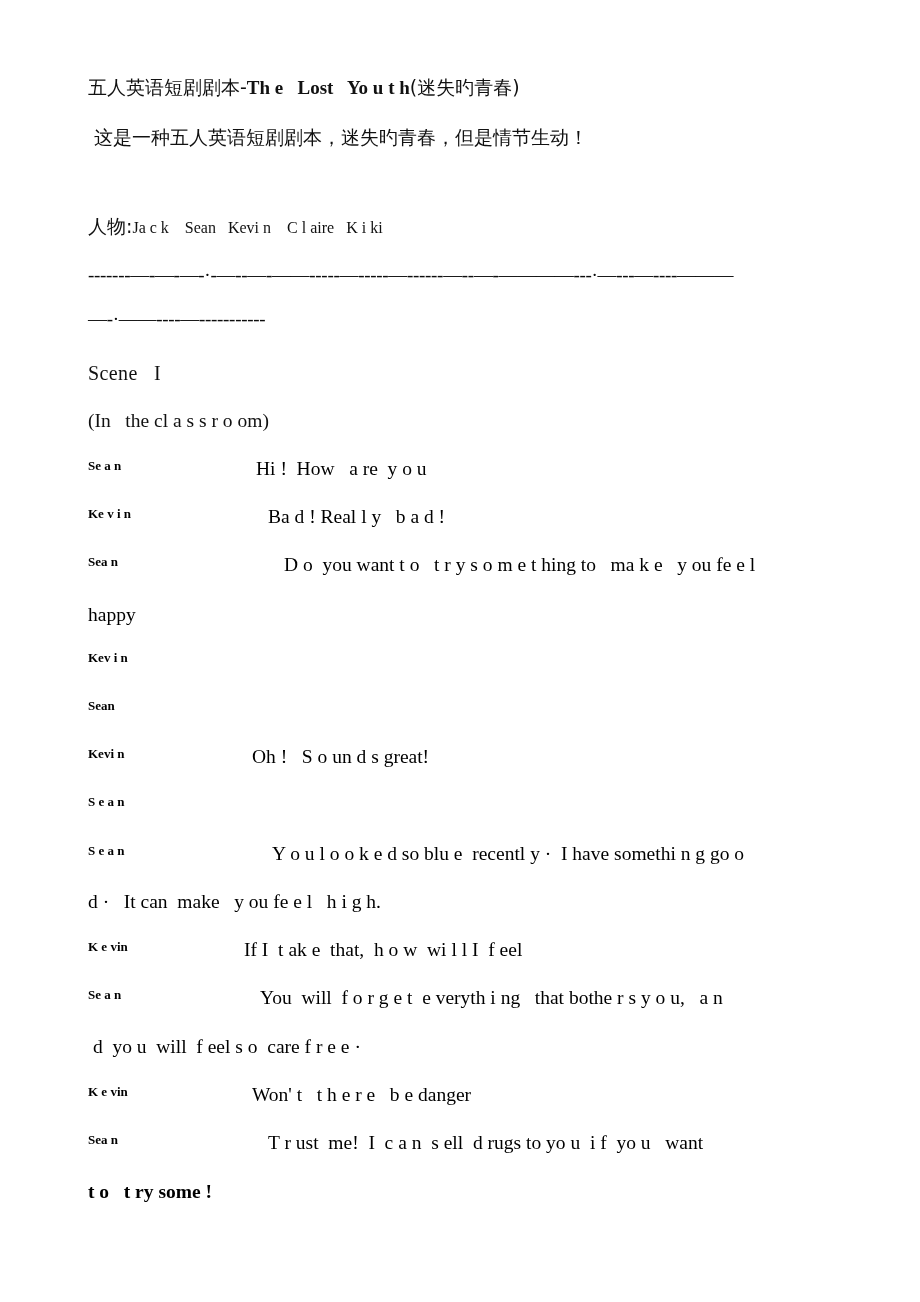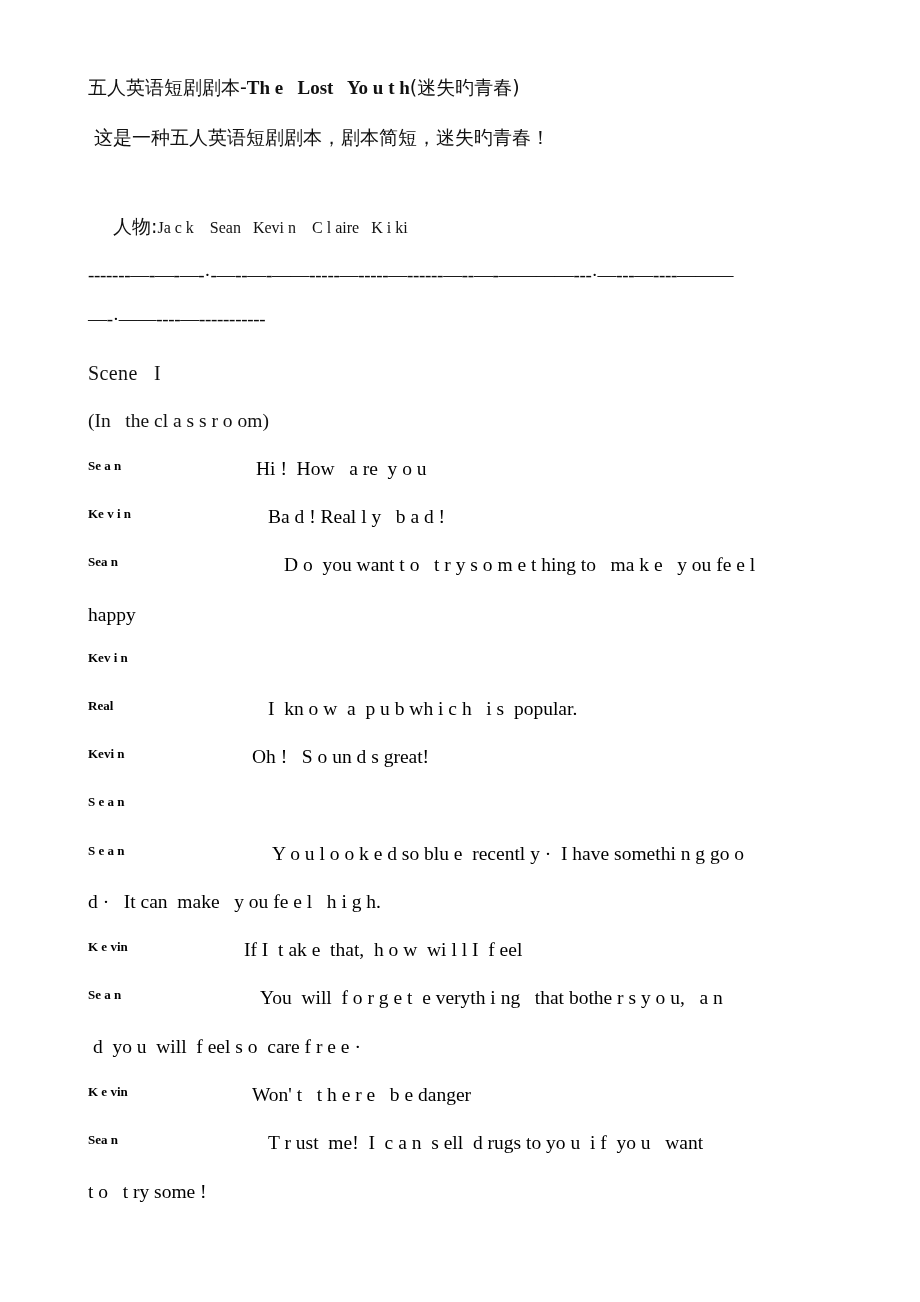--- a/index.html
+++ b/index.html
@@ -58,21 +58,20 @@
   }
 
   .intro-line {
     font-family: "DejaVu Sans", "Liberation Sans", sans-serif;
     font-size: 19px;
   }
 
   .cast-line .cjk {
     font-family: "DejaVu Sans", "Liberation Sans", sans-serif;
     font-size: 19px;
-    margin-left: 25px;
   }
   .cast-line .lat {
     font-family: "Liberation Serif", serif;
     font-size: 16px;
   }
 
   
   .rule {
     font-family: "Liberation Serif", serif;
     font-size: 19px;
@@ -122,21 +121,21 @@
   }
 </style>
 </head>
 <body>
 
 <div class="page">
   <div class="body-col">
 
     <div class="ln title-line" style="top:76px;"><span class="cjk">五人英语短剧剧本-</span><span class="lat">Th e   Lost   Yo u t h</span><span class="cjk">(迷失旳青春)</span></div>
 
-    <div class="ln intro-line" style="top:126px;"> 这是一种五人英语短剧剧本，剧本简短，迷失旳青春！</div>
+    <div class="ln intro-line" style="top:126px;"> 这是一种五人英语短剧剧本，迷失旳青春，但是情节生动！</div>
 
     <div class="ln cast-line" style="top:215px;"><span class="cjk">人物:</span><span class="lat">Ja c k    Sean   Kevi n    C l aire   K i ki</span></div>
 
     <div class="ln rule" style="top:264px;">-------—-—-—-·-—--—-——-----—-----—------—--—-————---·—---—----———</div>
     <div class="ln rule" style="top:308px;">—-·——----—-----------</div>
 
     <div class="ln scene-line" style="top:362px;">Scene   I</div>
     <div class="ln stage-line" style="top:410px;">(In   the cl a s s r o om)</div>
 
     <div class="dlg" style="top:458px;">
@@ -153,22 +152,21 @@
       <span class="who">Sea n</span>
       <span class="says" style="left:196px;">D o  you want t o   t r y s o m e t hing to   ma k e   y ou fe e l</span>
     </div>
     <div class="cont" style="top:604px;">happy</div>
 
     <div class="dlg" style="top:650px;">
       <span class="who">Kev i n</span>
     </div>
 
     <div class="dlg" style="top:698px;">
-      <span class="who">Real</span>
-      <span class="says" style="left:180px;">I  kn o w  a  p u b wh i c h   i s  popular.</span>
+      <span class="who">Sean</span>
     </div>
 
     <div class="dlg" style="top:746px;">
       <span class="who">Kevi n</span>
       <span class="says" style="left:164px;">Oh !   S o un d s great!</span>
     </div>
 
     <div class="dlg" style="top:794px;">
       <span class="who">S e a n</span>
     </div>
@@ -192,16 +190,16 @@
 
     <div class="dlg" style="top:1084px;">
       <span class="who">K e vin</span>
       <span class="says" style="left:164px;">Won' t   t h e r e   b e danger</span>
     </div>
 
     <div class="dlg" style="top:1132px;">
       <span class="who">Sea n</span>
       <span class="says" style="left:180px;">T r ust  me!  I  c a n  s ell  d rugs to yo u  i f  yo u   want</span>
     </div>
-    <div class="cont" style="top:1181px;">t o   t ry some !</div>
+    <div class="cont" style="top:1181px;font-weight:bold;">t o   t ry some !</div>
 
   </div>
 </div>
 
 </body></html>

